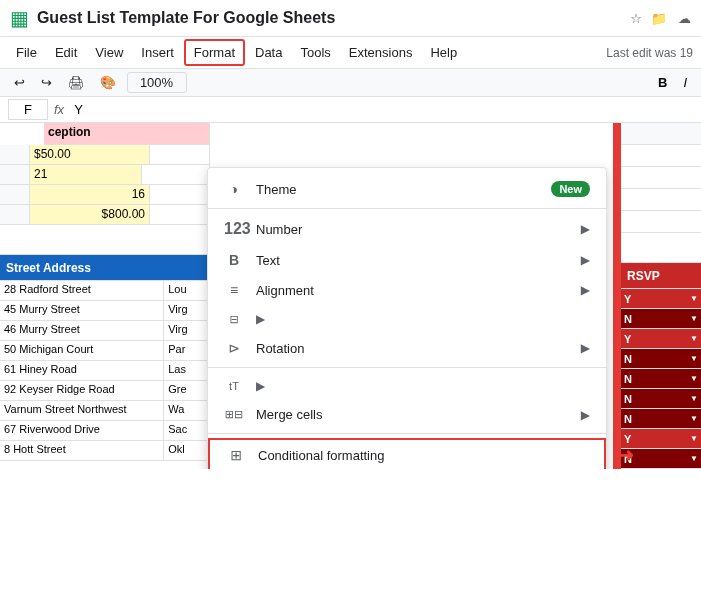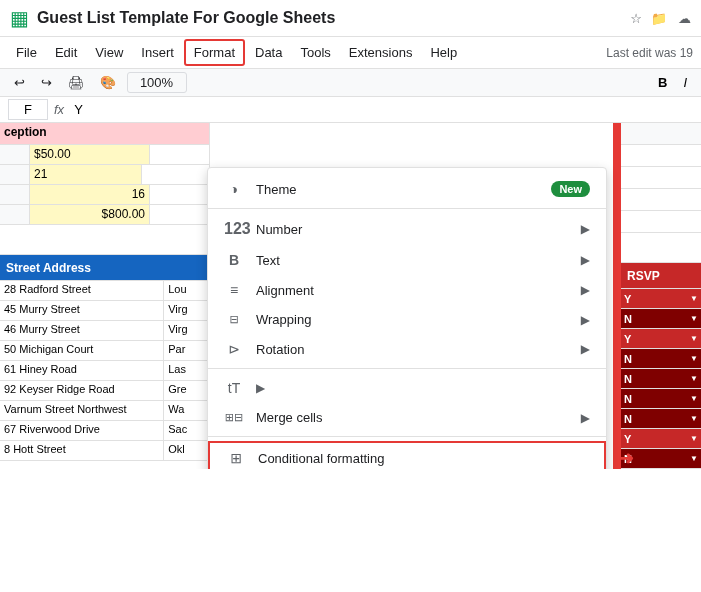--- a/index.html
+++ b/index.html
@@ -224,21 +224,21 @@
 <div class="formula-bar">
   <span class="cell-ref">F</span>
   <span class="fx-label">fx</span>
   <span class="formula-input">Y</span>
 </div>
 
 <div style="display:flex; flex:1; overflow:hidden; position:relative;">
 
   <div style="display:flex; flex-direction:column; width:210px; overflow:hidden; border-right:1px solid #e0e0e0;">
 
-    <div style="background:#ffcdd2; padding:2px 4px; font-weight:bold; font-size:12px; height:22px; border-bottom:1px solid #e0e0e0;">
+    <div style="background:#ffcdd2; padding:2px 4px; font-weight:bold; font-size:12px; height:22px; border-bottom:1px solid #e0e0e0;margin-left:44px;">
       ception
     </div>
     <div class="grid-row">
       <div style="width:30px; background:#f8f9fa; border-right:1px solid #e0e0e0; font-size:11px; color:#5f6368; text-align:center; padding:2px;"></div>
       <div class="cell cell-yellow" style="width:120px; text-align:left;">$50.00</div>
     </div>
     <div class="grid-row">
       <div style="width:30px; background:#f8f9fa; border-right:1px solid #e0e0e0; font-size:11px; color:#5f6368; text-align:center; padding:2px;"></div>
       <div class="cell cell-yellow" style="width:112px; text-align:left;">21</div>
     </div>
@@ -388,34 +388,33 @@
     </div>
 
     <div class="dropdown-item">
       <span class="item-icon">≡</span>
       <span class="item-label">Alignment</span>
       <span class="item-arrow">▶</span>
     </div>
 
     <div class="dropdown-item">
       <span class="item-icon" style="font-size:11px;">⊟</span>
-      <span class="item-label">Wrapping</span>
       <span class="item-arrow">▶</span>
     </div>
 
     <div class="dropdown-item">
       <span class="item-icon">⊳</span>
       <span class="item-label">Rotation</span>
       <span class="item-arrow">▶</span>
     </div>
 
     <div class="divider"></div>
 
     <div class="dropdown-item">
-      <span class="item-icon" style="font-size:14px;">tT</span>
+      <span class="item-icon" style="font-size:11px;">tT</span>
       <span class="item-arrow">▶</span>
     </div>
 
     <div class="dropdown-item">
       <span class="item-icon" style="font-size:11px;">⊞⊟</span>
       <span class="item-label">Merge cells</span>
       <span class="item-arrow">▶</span>
     </div>
 
     <div class="divider"></div>

